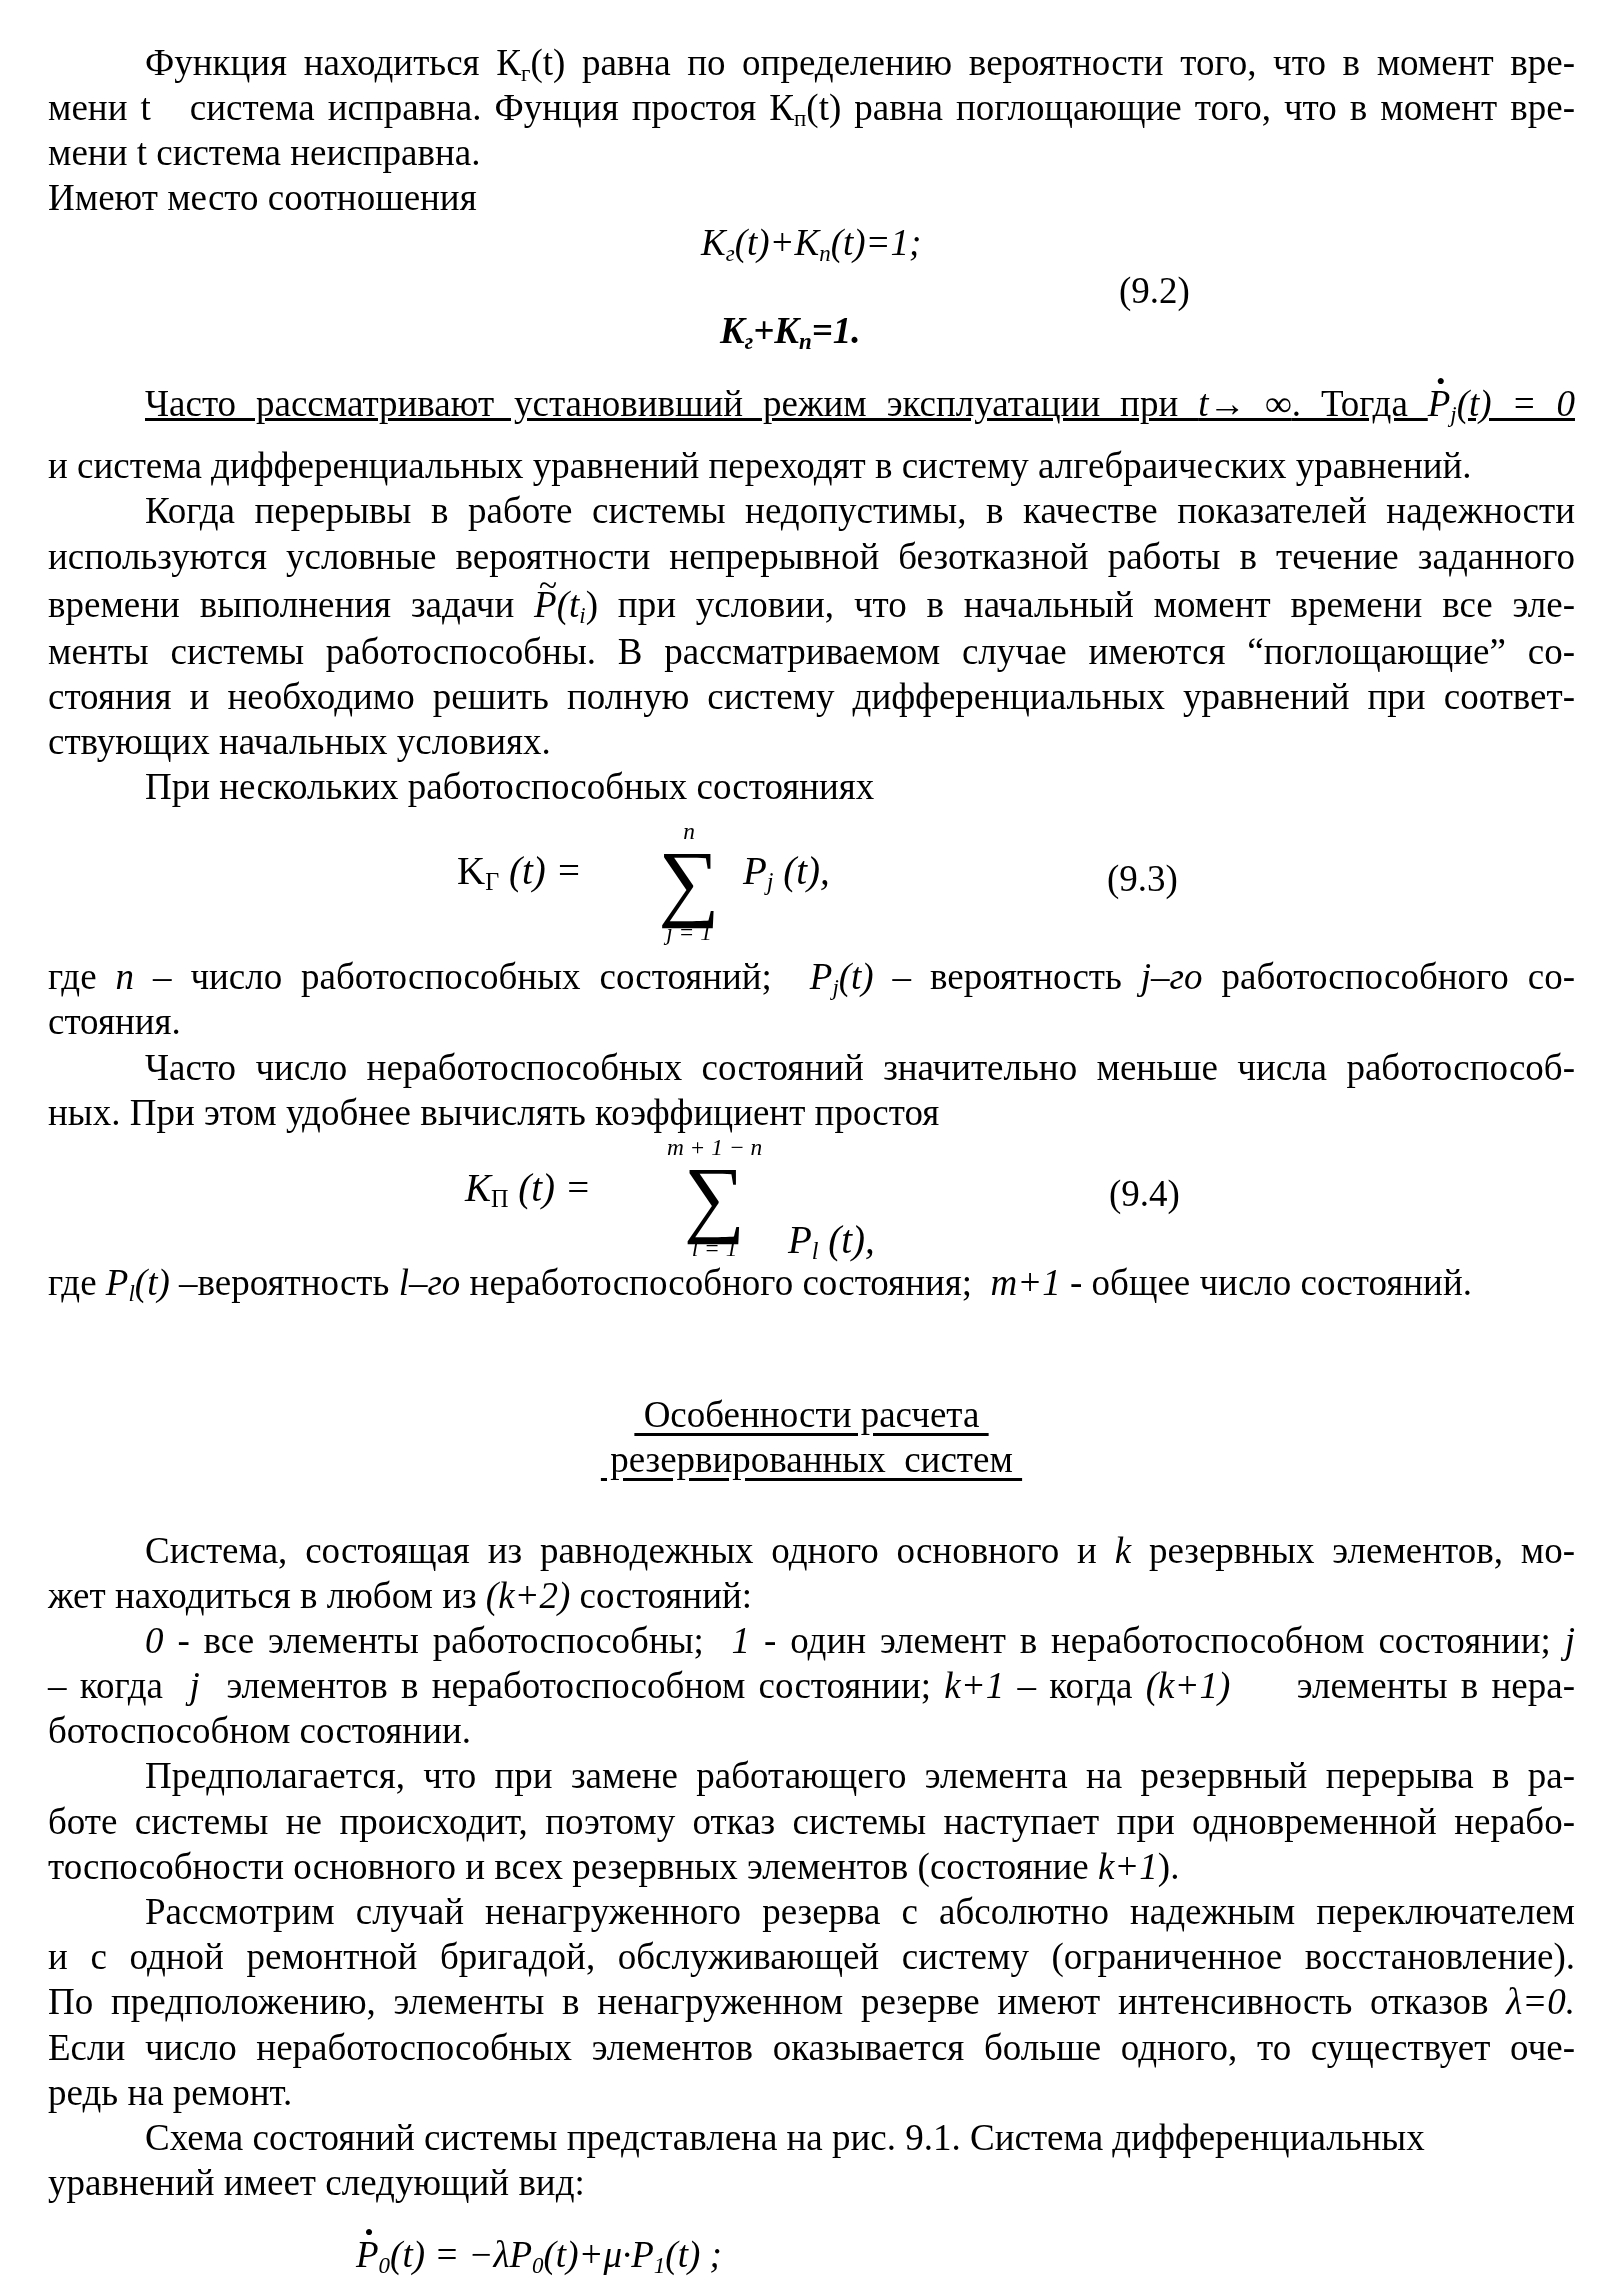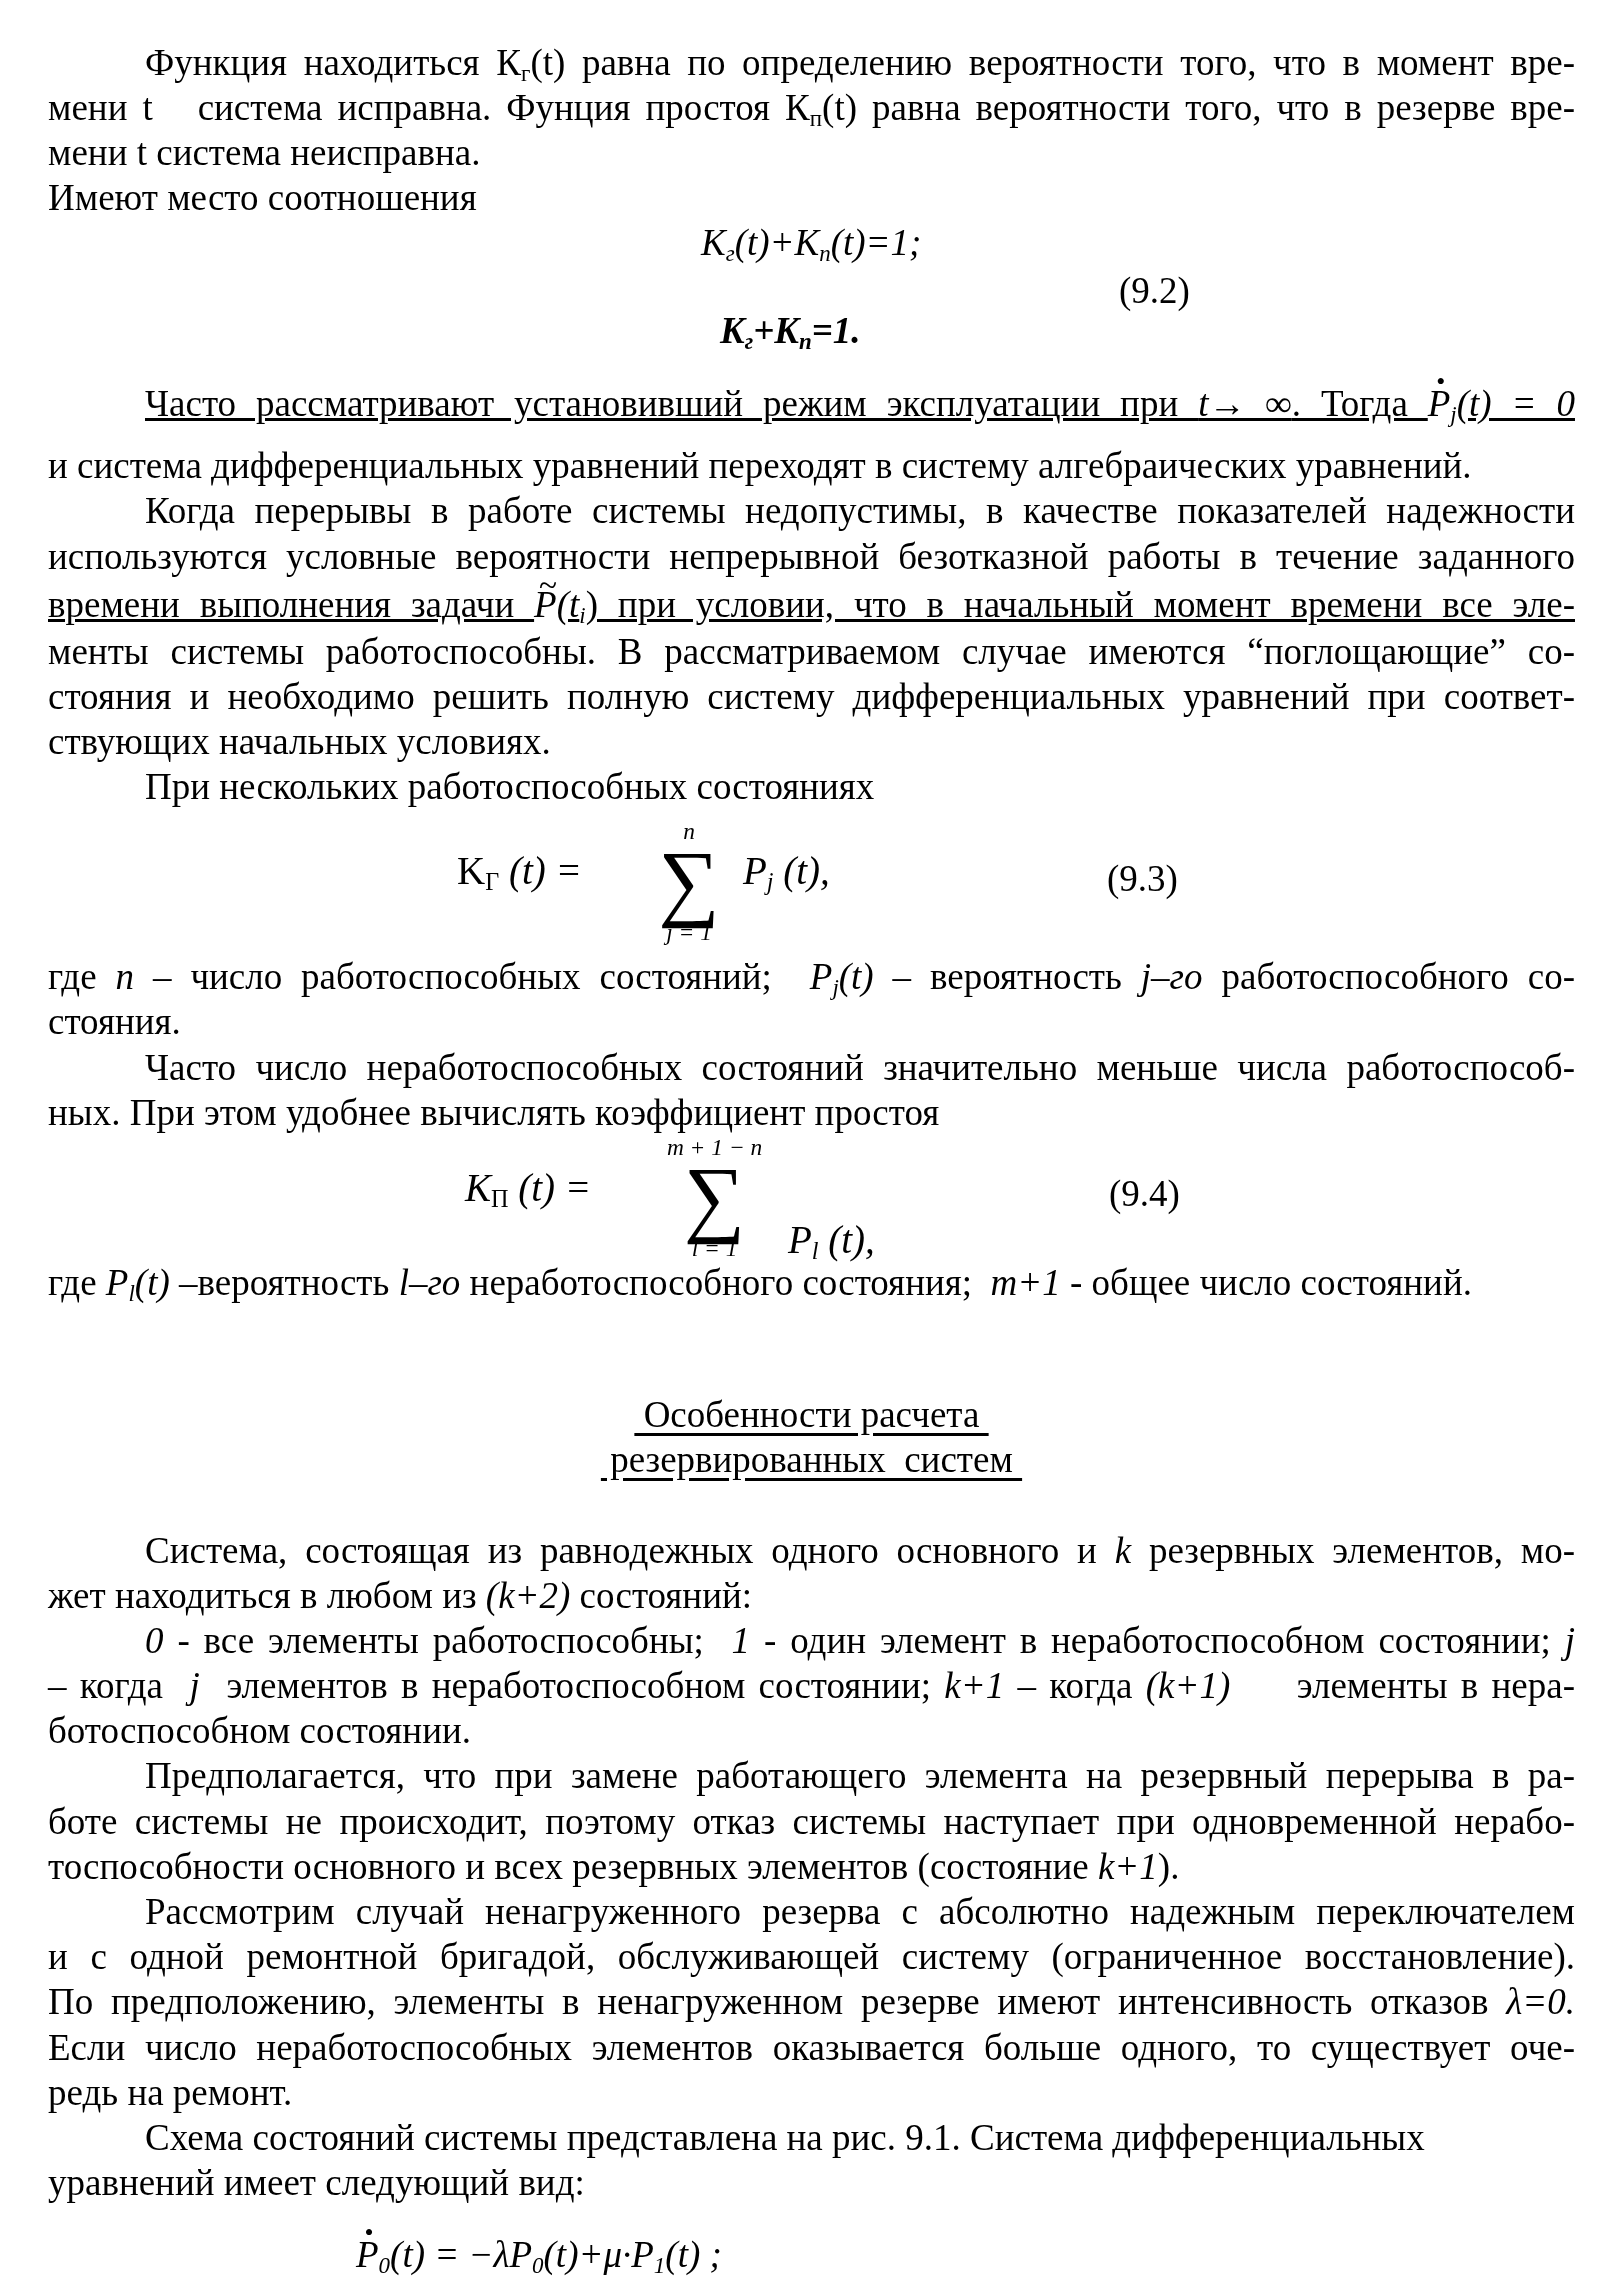--- a/index.html
+++ b/index.html
@@ -27,42 +27,42 @@
 </style>
 </head>
 <body>
 
 <div class="page">
 
   <div class="line just ind" style="top:44px;">
     <span>Функция находиться К</span><sub>г</sub><span>(t) равна по определению вероятности того, что в момент вре-</span>
   </div>
   <div class="line just" style="top:89px;">
-    <span style="white-space:pre">мени t   система исправна. Фунция простоя К</span><sub>п</sub><span>(t) равна вероятности того, что в резерве вре-</span>
+    <span style="white-space:pre">мени t   система исправна. Фунция простоя К</span><sub>п</sub><span>(t) равна поглощающие того, что в момент вре-</span>
   </div>
   <div class="line" style="top:134px;">мени t система неисправна.</div>
 
   <div class="line" style="top:179px;">Имеют место соотношения</div>
 
   <div class="eq it" style="left:653px; top:224px;">
     <span>K</span><sub>г</sub><span>(t)+K</span><sub>п</sub><span>(t)=1;</span>
   </div>
   <div class="eqno" style="left:1071px; top:269px;">(9.2)</div>
   <div class="eq it" style="left:672px; top:312px;font-weight:bold;">
     <span>K</span><sub>г</sub><span>+K</span><sub>п</sub><span>=1.</span>
   </div>
 
   <div class="line just ind" style="top:385px;text-decoration:underline;">
     <span>Часто рассматривают установивший режим эксплуатации при </span><i>t→ ∞</i><span style="white-space:pre">. Тогда </span><i class="dot">P</i><sub class="it">j</sub><span class="it">(t) = 0</span>
   </div>
   <div class="line" style="top:447px;">и система дифференциальных уравнений переходят в систему алгебраических уравнений.</div>
 
   <div class="line just ind" style="top:492px;">Когда перерывы в работе системы недопустимы, в качестве показателей надежности</div>
   <div class="line just" style="top:538px;">используются условные вероятности непрерывной безотказной работы в течение заданного</div>
-  <div class="line just" style="top:586px;text-decoration:underline;">
+  <div class="line just" style="top:586px;">
     <span style="white-space:pre">времени выполнения задачи </span><i class="tilde">P</i><i>(t</i><sub class="it">i</sub><span>)</span><span style="white-space:pre"> при условии, что в начальный момент времени все эле-</span>
   </div>
   <div class="line just" style="top:633px;">менты системы работоспособны. В рассматриваемом случае имеются “поглощающие” со-</div>
   <div class="line just" style="top:678px;">стояния и необходимо решить полную систему дифференциальных уравнений при соответ-</div>
   <div class="line" style="top:723px;">ствующих начальных условиях.</div>
 
   <div class="line ind" style="top:768px;">При нескольких работоспособных состояниях</div>
 
   <div class="eq" style="left:409px; top:851px; font-size:39px;">
     <span>K</span><sub>Г</sub><span class="it" style="white-space:pre"> (t) = </span>

